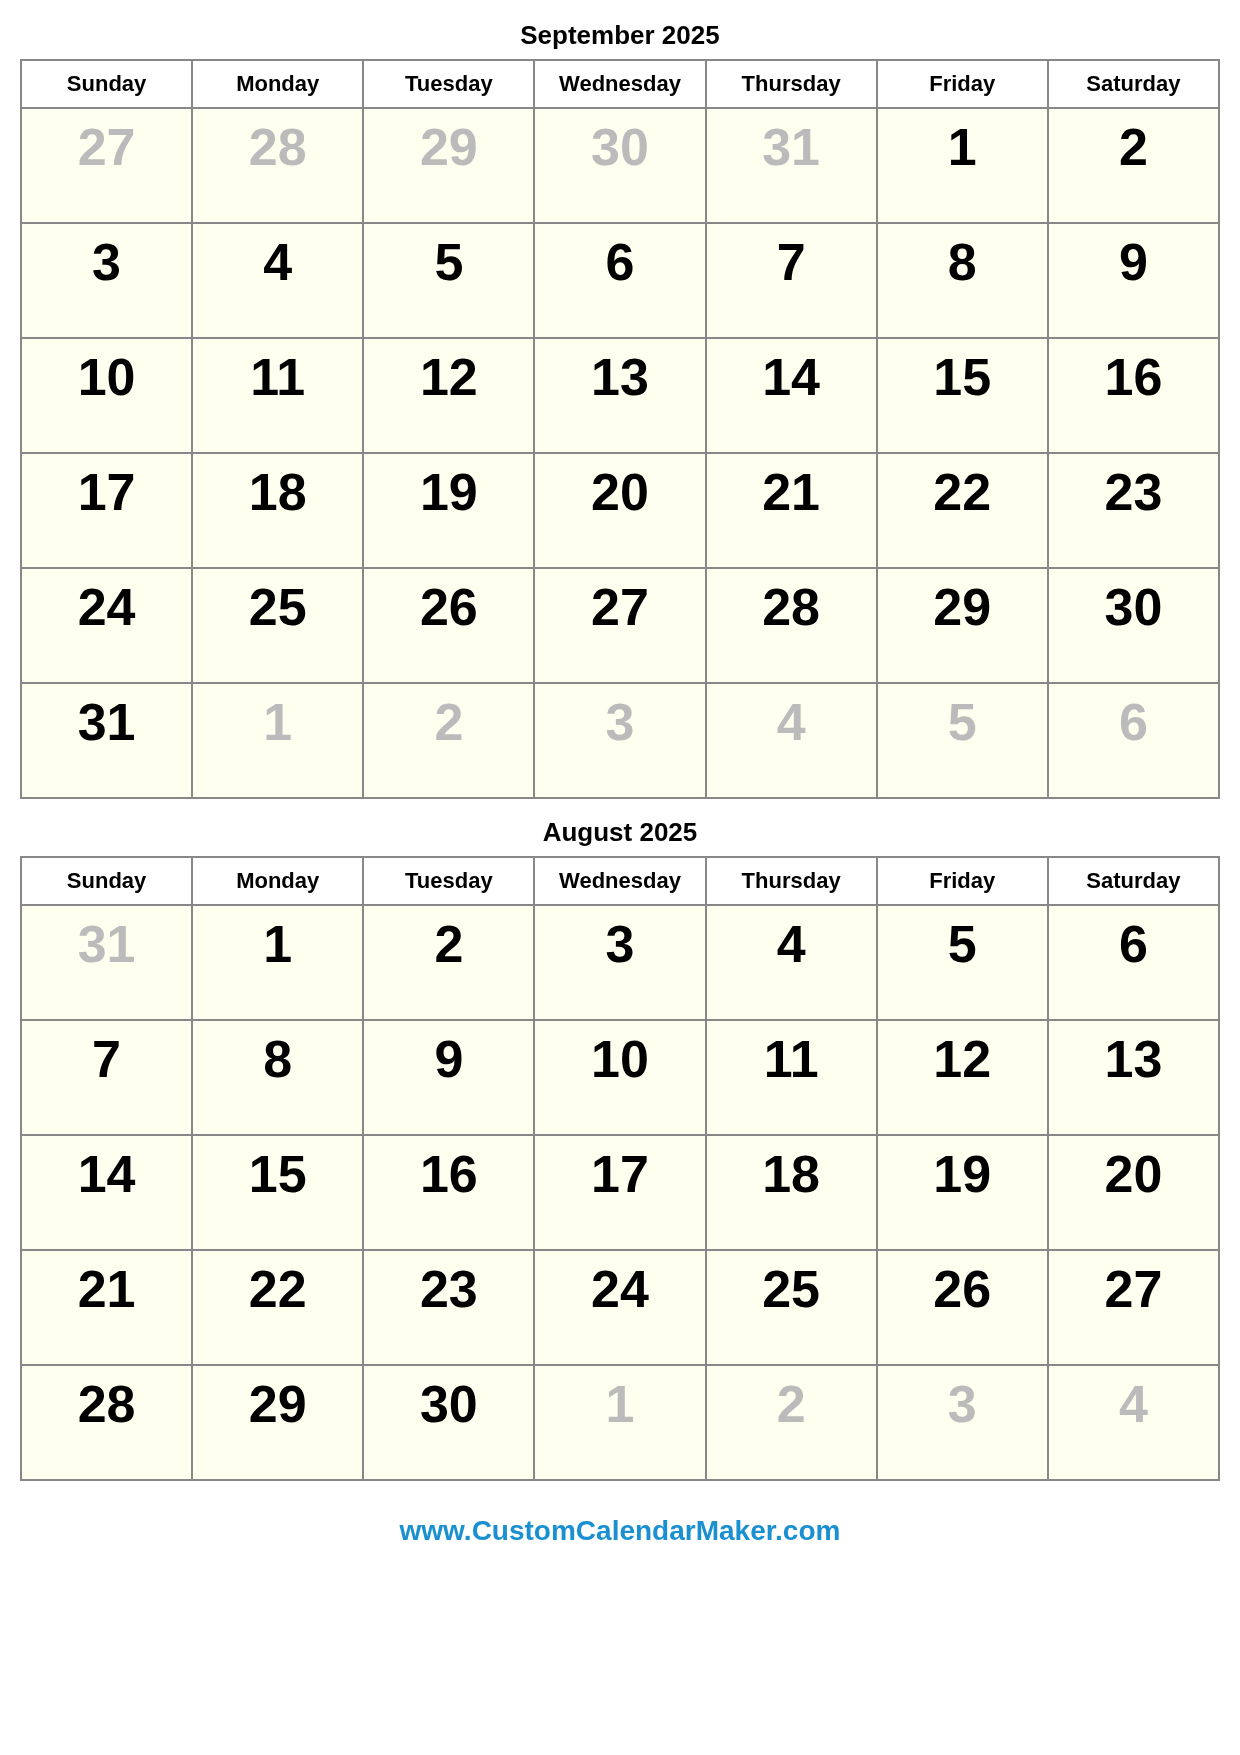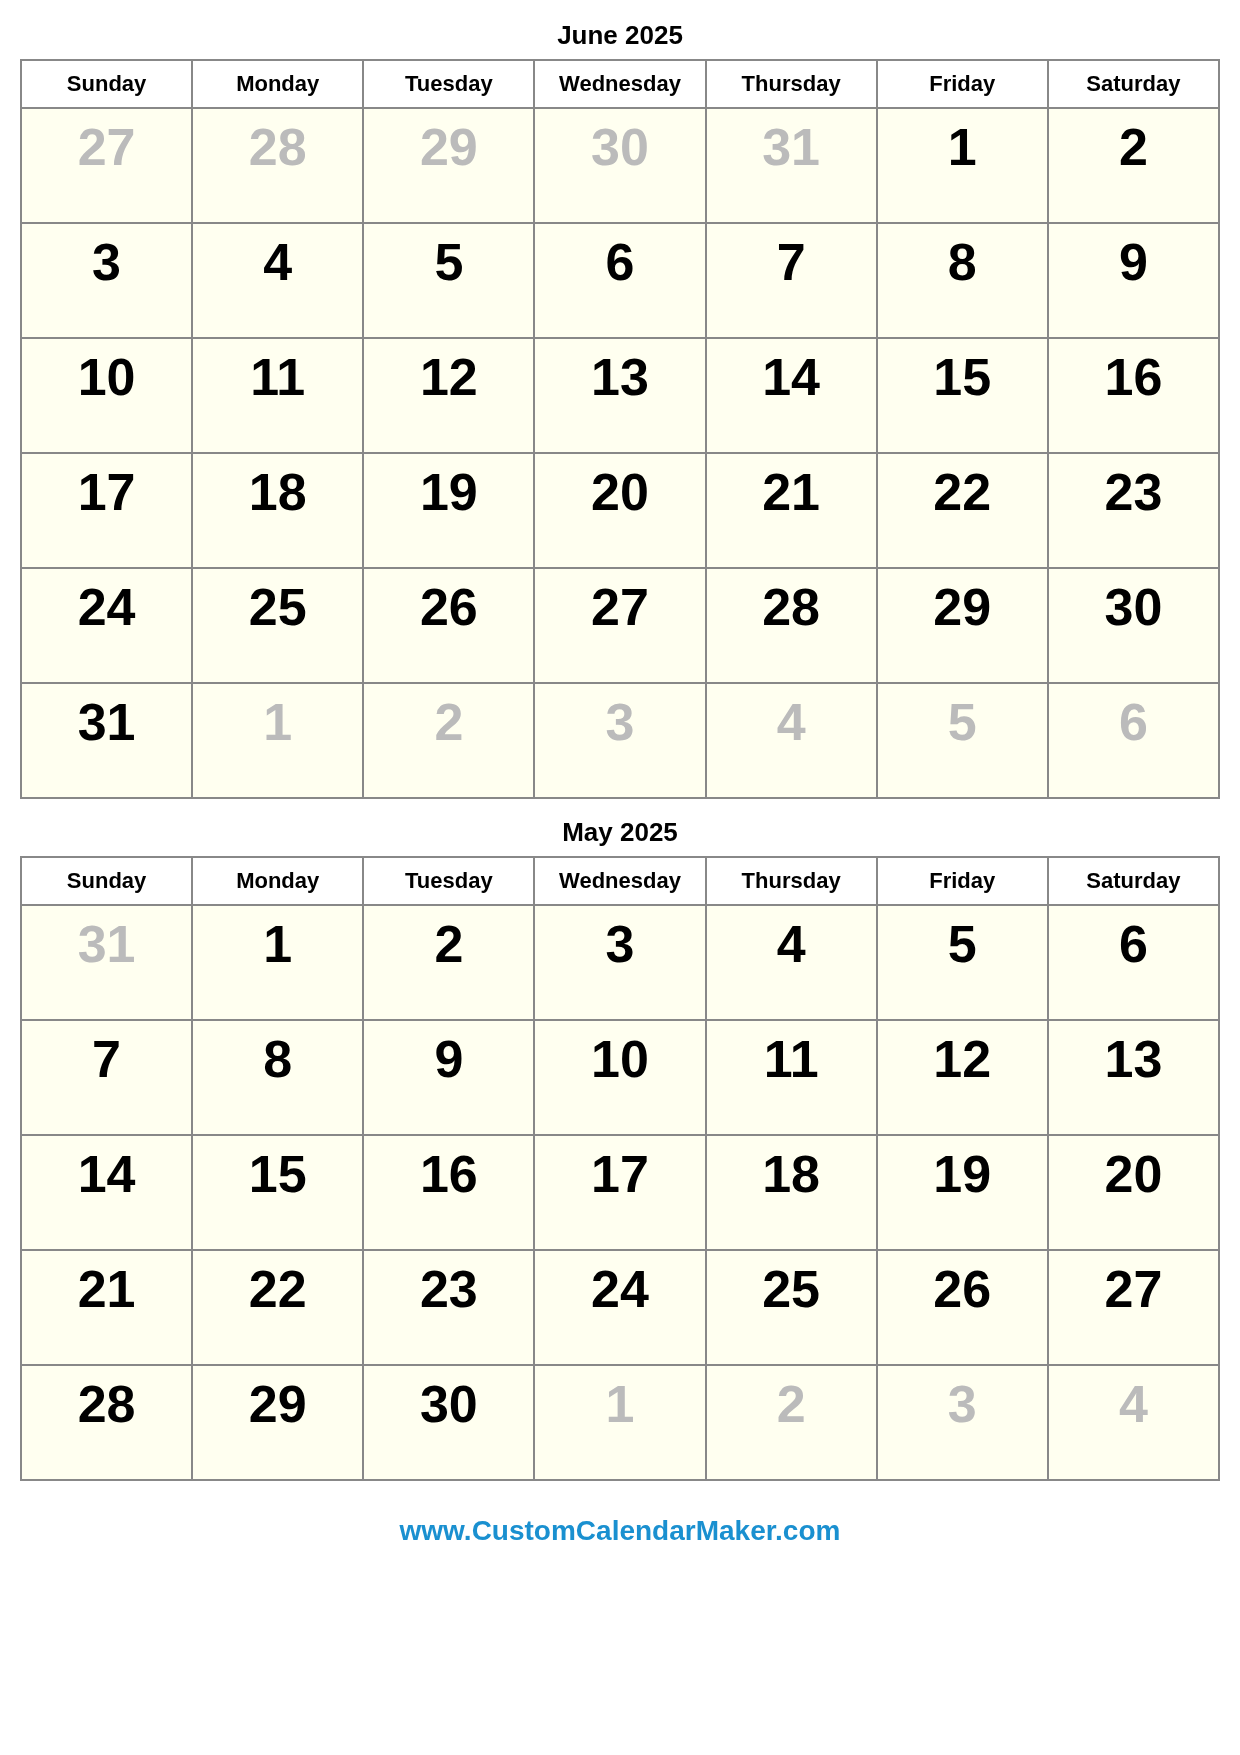--- a/index.html
+++ b/index.html
@@ -68,21 +68,21 @@
       font-size: 28px;
       font-weight: bold;
       color: #1a90d0;
       font-family: Arial, Helvetica, sans-serif;
     }
   </style>
 </head>
 <body>
 
 <div class="calendar-section">
-  <div class="month-title">June 2025</div>
+  <div class="month-title">September 2025</div>
   <table class="cal-table">
     <thead>
       <tr>
       <th>Sunday</th>
           <th>Monday</th>
           <th>Tuesday</th>
           <th>Wednesday</th>
           <th>Thursday</th>
           <th>Friday</th>
           <th>Saturday</th>
@@ -141,21 +141,21 @@
           <td class="other-month">3</td>
           <td class="other-month">4</td>
           <td class="other-month">5</td>
           <td class="other-month">6</td>
         </tr>
       </tbody>
   </table>
 </div>
 
 <div class="calendar-section">
-  <div class="month-title">May 2025</div>
+  <div class="month-title">August 2025</div>
   <table class="cal-table">
     <thead>
       <tr>
       <th>Sunday</th>
           <th>Monday</th>
           <th>Tuesday</th>
           <th>Wednesday</th>
           <th>Thursday</th>
           <th>Friday</th>
           <th>Saturday</th>

